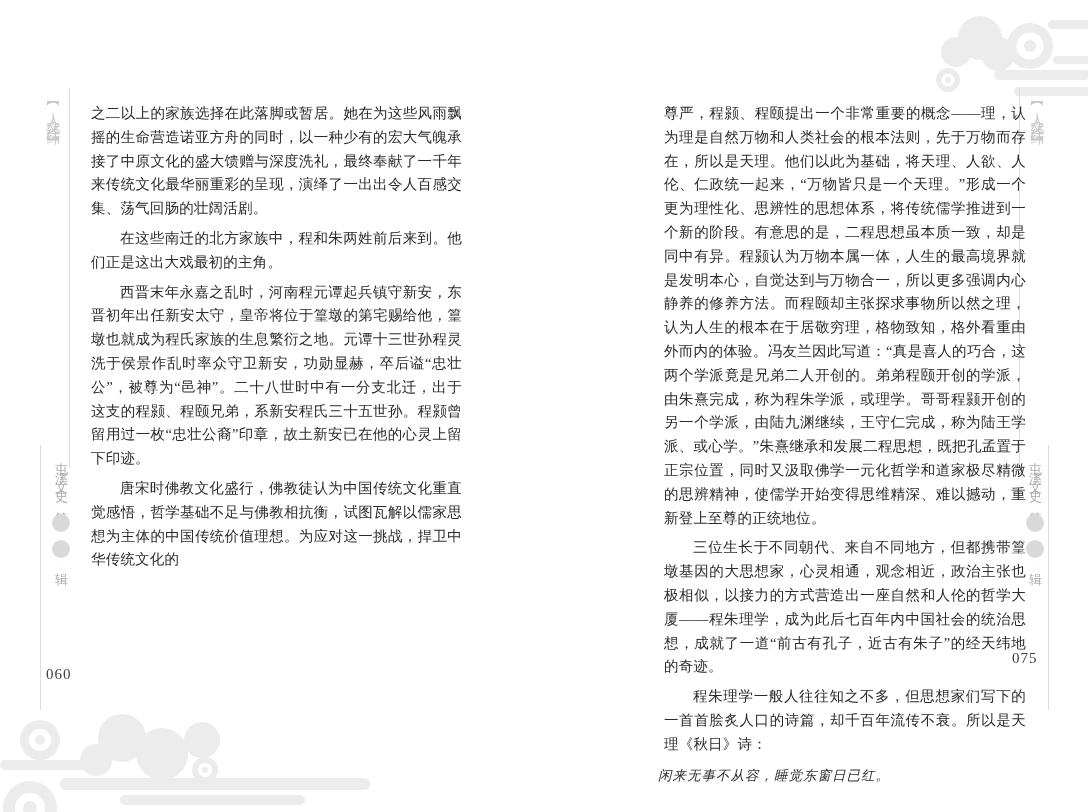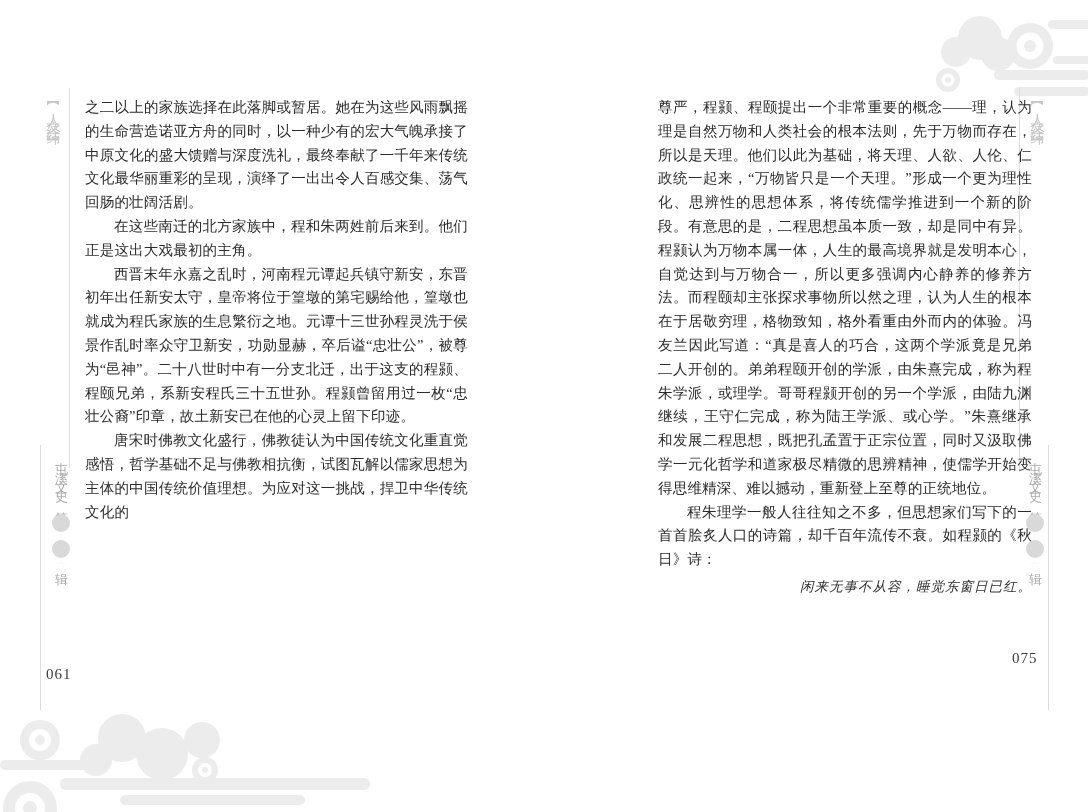--- a/index.html
+++ b/index.html
@@ -11,24 +11,24 @@
 
   
   .text-col {
     position:absolute; top:96px;
     font-size:14.5px; line-height:23.8px;
     text-align:justify; color:#2b2b2b;
     letter-spacing:0.2px;
   }
   #left-col  { left:85px;  width:383px; }
   #right-col { left:658px; width:374px; }
-  .text-col p { margin:0; }
+  .text-col p { margin:6px; }
   .text-col p.indent { text-indent:2em; }
 
-  .poem { margin-top:3px; text-align:right;font-family:Liberation Mono, monospace; }
+  .poem { margin-top:3px; text-align:left; }
   .poem-line {
     font-style:italic; font-size:13.5px; line-height:26px;
     color:#2e2e2e; letter-spacing:1px;
   }
 
   
   .pagenum {
     position:absolute; font-size:15px; color:#3c3c3c;
     letter-spacing:1px; font-family:"Liberation Serif",serif;
   }
@@ -132,22 +132,23 @@
 
   <div id="left-col" class="text-col">
     <p>之二以上的家族选择在此落脚或暂居。她在为这些风雨飘摇的生命营造诺亚方舟的同时，以一种少有的宏大气魄承接了中原文化的盛大馈赠与深度洗礼，最终奉献了一千年来传统文化最华丽重彩的呈现，演绎了一出出令人百感交集、荡气回肠的壮阔活剧。</p>
     <p class="indent">在这些南迁的北方家族中，程和朱两姓前后来到。他们正是这出大戏最初的主角。</p>
     <p class="indent">西晋末年永嘉之乱时，河南程元谭起兵镇守新安，东晋初年出任新安太守，皇帝将位于篁墩的第宅赐给他，篁墩也就成为程氏家族的生息繁衍之地。元谭十三世孙程灵洗于侯景作乱时率众守卫新安，功勋显赫，卒后谥“忠壮公”，被尊为“邑神”。二十八世时中有一分支北迁，出于这支的程颢、程颐兄弟，系新安程氏三十五世孙。程颢曾留用过一枚“忠壮公裔”印章，故土新安已在他的心灵上留下印迹。</p>
     <p class="indent">唐宋时佛教文化盛行，佛教徒认为中国传统文化重直觉感悟，哲学基础不足与佛教相抗衡，试图瓦解以儒家思想为主体的中国传统价值理想。为应对这一挑战，捍卫中华传统文化的</p>
   </div>
 
   <div id="right-col" class="text-col">
     <p>尊严，程颢、程颐提出一个非常重要的概念——理，认为理是自然万物和人类社会的根本法则，先于万物而存在，所以是天理。他们以此为基础，将天理、人欲、人伦、仁政统一起来，“万物皆只是一个天理。”形成一个更为理性化、思辨性的思想体系，将传统儒学推进到一个新的阶段。有意思的是，二程思想虽本质一致，却是同中有异。程颢认为万物本属一体，人生的最高境界就是发明本心，自觉达到与万物合一，所以更多强调内心静养的修养方法。而程颐却主张探求事物所以然之理，认为人生的根本在于居敬穷理，格物致知，格外看重由外而内的体验。冯友兰因此写道：“真是喜人的巧合，这两个学派竟是兄弟二人开创的。弟弟程颐开创的学派，由朱熹完成，称为程朱学派，或理学。哥哥程颢开创的另一个学派，由陆九渊继续，王守仁完成，称为陆王学派、或心学。”朱熹继承和发展二程思想，既把孔孟置于正宗位置，同时又汲取佛学一元化哲学和道家极尽精微的思辨精神，使儒学开始变得思维精深、难以撼动，重新登上至尊的正统地位。</p>
-    <p class="indent">程朱理学一般人往往知之不多，但思想家们写下的一首首脍炙人口的诗篇，却千百年流传不衰。如程颢的《秋日》诗：</p>
+    <p class="indent">三位生长于不同朝代、来自不同地方，但都携带篁墩基因的大思想家，心灵相通，观念相近，政治主张也极相似，以接力的方式营造出一座自然和人伦的哲学大厦——程朱理学，成为此后七百年内中国社会的统治思想，成就了一道“前古有孔子，近古有朱子”的经天纬地的奇迹。</p>
+    <p class="indent">程朱理学一般人往往知之不多，但思想家们写下的一首首脍炙人口的诗篇，却千百年流传不衰。所以是天理《秋日》诗：</p>
     <div class="poem">
       <div class="poem-line">闲来无事不从容，睡觉东窗日已红。</div>
     </div>
   </div>
 
-  <div id="pn-left" class="pagenum">061</div>
+  <div id="pn-left" class="pagenum">060</div>
   <div id="pn-right" class="pagenum">075</div>
 
 </div>
 
 </body></html>

